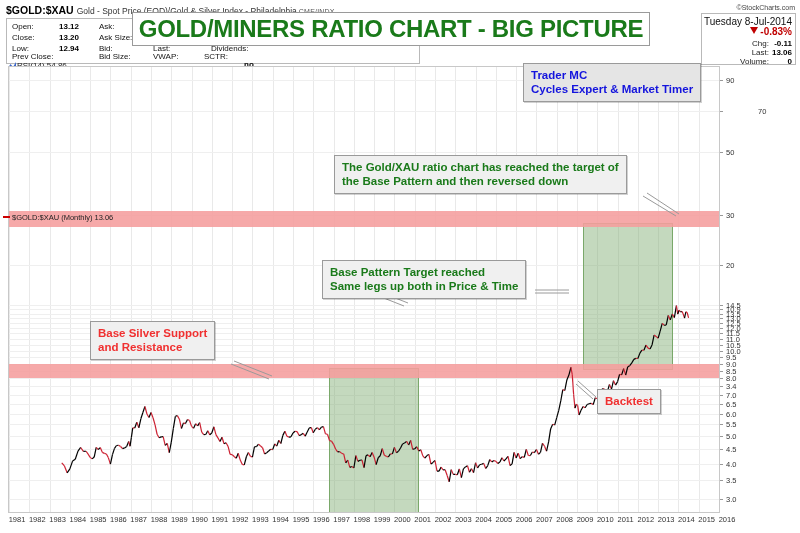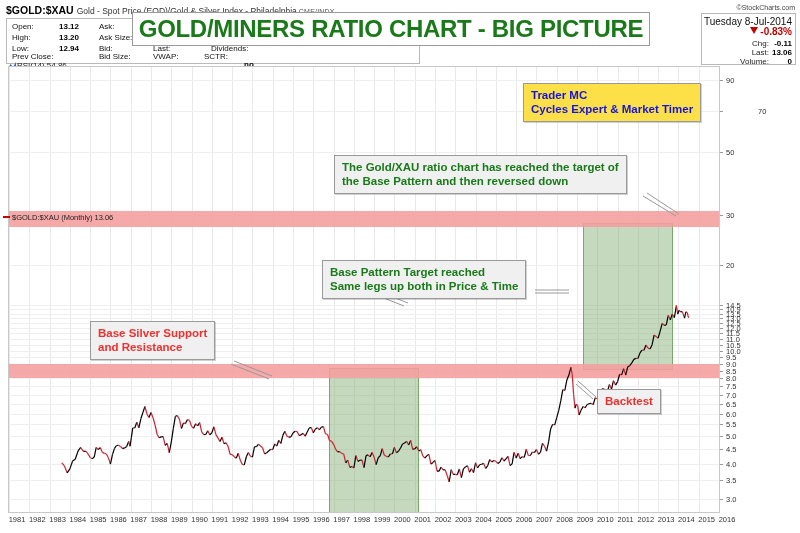--- a/index.html
+++ b/index.html
@@ -94,36 +94,36 @@
 
   
   .callout{
     position:absolute;background:#f0f0f0;border:1px solid #9a9a9a;
     box-shadow:1px 1px 0 rgba(0,0,0,.18);
     padding:4px 7px 5px 7px;font-weight:bold;line-height:14px;z-index:10;
     white-space:nowrap;
   }
   .callout.green{color:#1a7a1a;font-size:11.5px;}
   .callout.red{color:#f03030;font-size:11.5px;}
-  .callout.blue{color:#1414dd;font-size:11.5px;background:#fde047;margin-top:20px;}
+  .callout.blue{color:#1414dd;font-size:11.5px;background:#e5e5e5;}
 </style>
 </head>
 <body>
 
 <div id="app">
 
   <div class="sym-line">
     <span class="sym">$GOLD:$XAU</span><span class="desc">Gold - Spot Price (EOD)/Gold &amp; Silver Index - Philadelphia</span><span class="exch">CME/INDX</span>
   </div>
   <div class="copy">©StockCharts.com</div>
 
   <div class="quote-panel">
     <span class="qlabel" style="left:5px;top:3px;">Open:</span>
     <span class="qval" style="left:52px;top:3px;">13.12</span>
-    <span class="qlabel" style="left:5px;top:14px;">High:</span>
+    <span class="qlabel" style="left:5px;top:14px;">Close:</span>
     <span class="qval" style="left:52px;top:14px;">13.20</span>
     <span class="qlabel" style="left:5px;top:25px;">Low:</span>
     <span class="qval" style="left:52px;top:25px;">12.94</span>
     <span class="qlabel" style="left:5px;top:33px;">Prev Close:</span>
     <span class="qval" style="left:68px;top:33px;margin-top:20px;">13.16</span>
 
     <span class="qlabel" style="left:92px;top:3px;">Ask:</span>
     <span class="qlabel" style="left:92px;top:14px;">Ask Size:</span>
     <span class="qlabel" style="left:92px;top:25px;">Bid:</span>
     <span class="qlabel" style="left:92px;top:33px;">Bid Size:</span>
@@ -585,21 +585,21 @@
       <div class="ytick" style="top: 280.686px;">10.0</div>
       <div class="ytickmark" style="top: 291.005px;"></div>
       <div class="ytick" style="top: 287.005px;">9.5</div>
       <div class="ytickmark" style="top: 297.667px;"></div>
       <div class="ytick" style="top: 293.667px;">9.0</div>
       <div class="ytickmark" style="top: 304.709px;"></div>
       <div class="ytick" style="top: 300.709px;">8.5</div>
       <div class="ytickmark" style="top: 312.178px;"></div>
       <div class="ytick" style="top: 308.178px;">8.0</div>
       <div class="ytickmark" style="top: 320.129px;"></div>
-      <div class="ytick" style="top: 316.129px;">7.5</div>
+      <div class="ytick" style="top: 316.129px;">3.4</div>
       <div class="ytickmark" style="top: 328.629px;"></div>
       <div class="ytick" style="top: 324.629px;">7.0</div>
       <div class="ytickmark" style="top: 337.76px;"></div>
       <div class="ytick" style="top: 333.76px;">6.5</div>
       <div class="ytickmark" style="top: 347.621px;"></div>
       <div class="ytick" style="top: 343.621px;">6.0</div>
       <div class="ytickmark" style="top: 358.341px;"></div>
       <div class="ytick" style="top: 354.341px;">5.5</div>
       <div class="ytickmark" style="top: 370.084px;"></div>
       <div class="ytick" style="top: 366.084px;">5.0</div>

